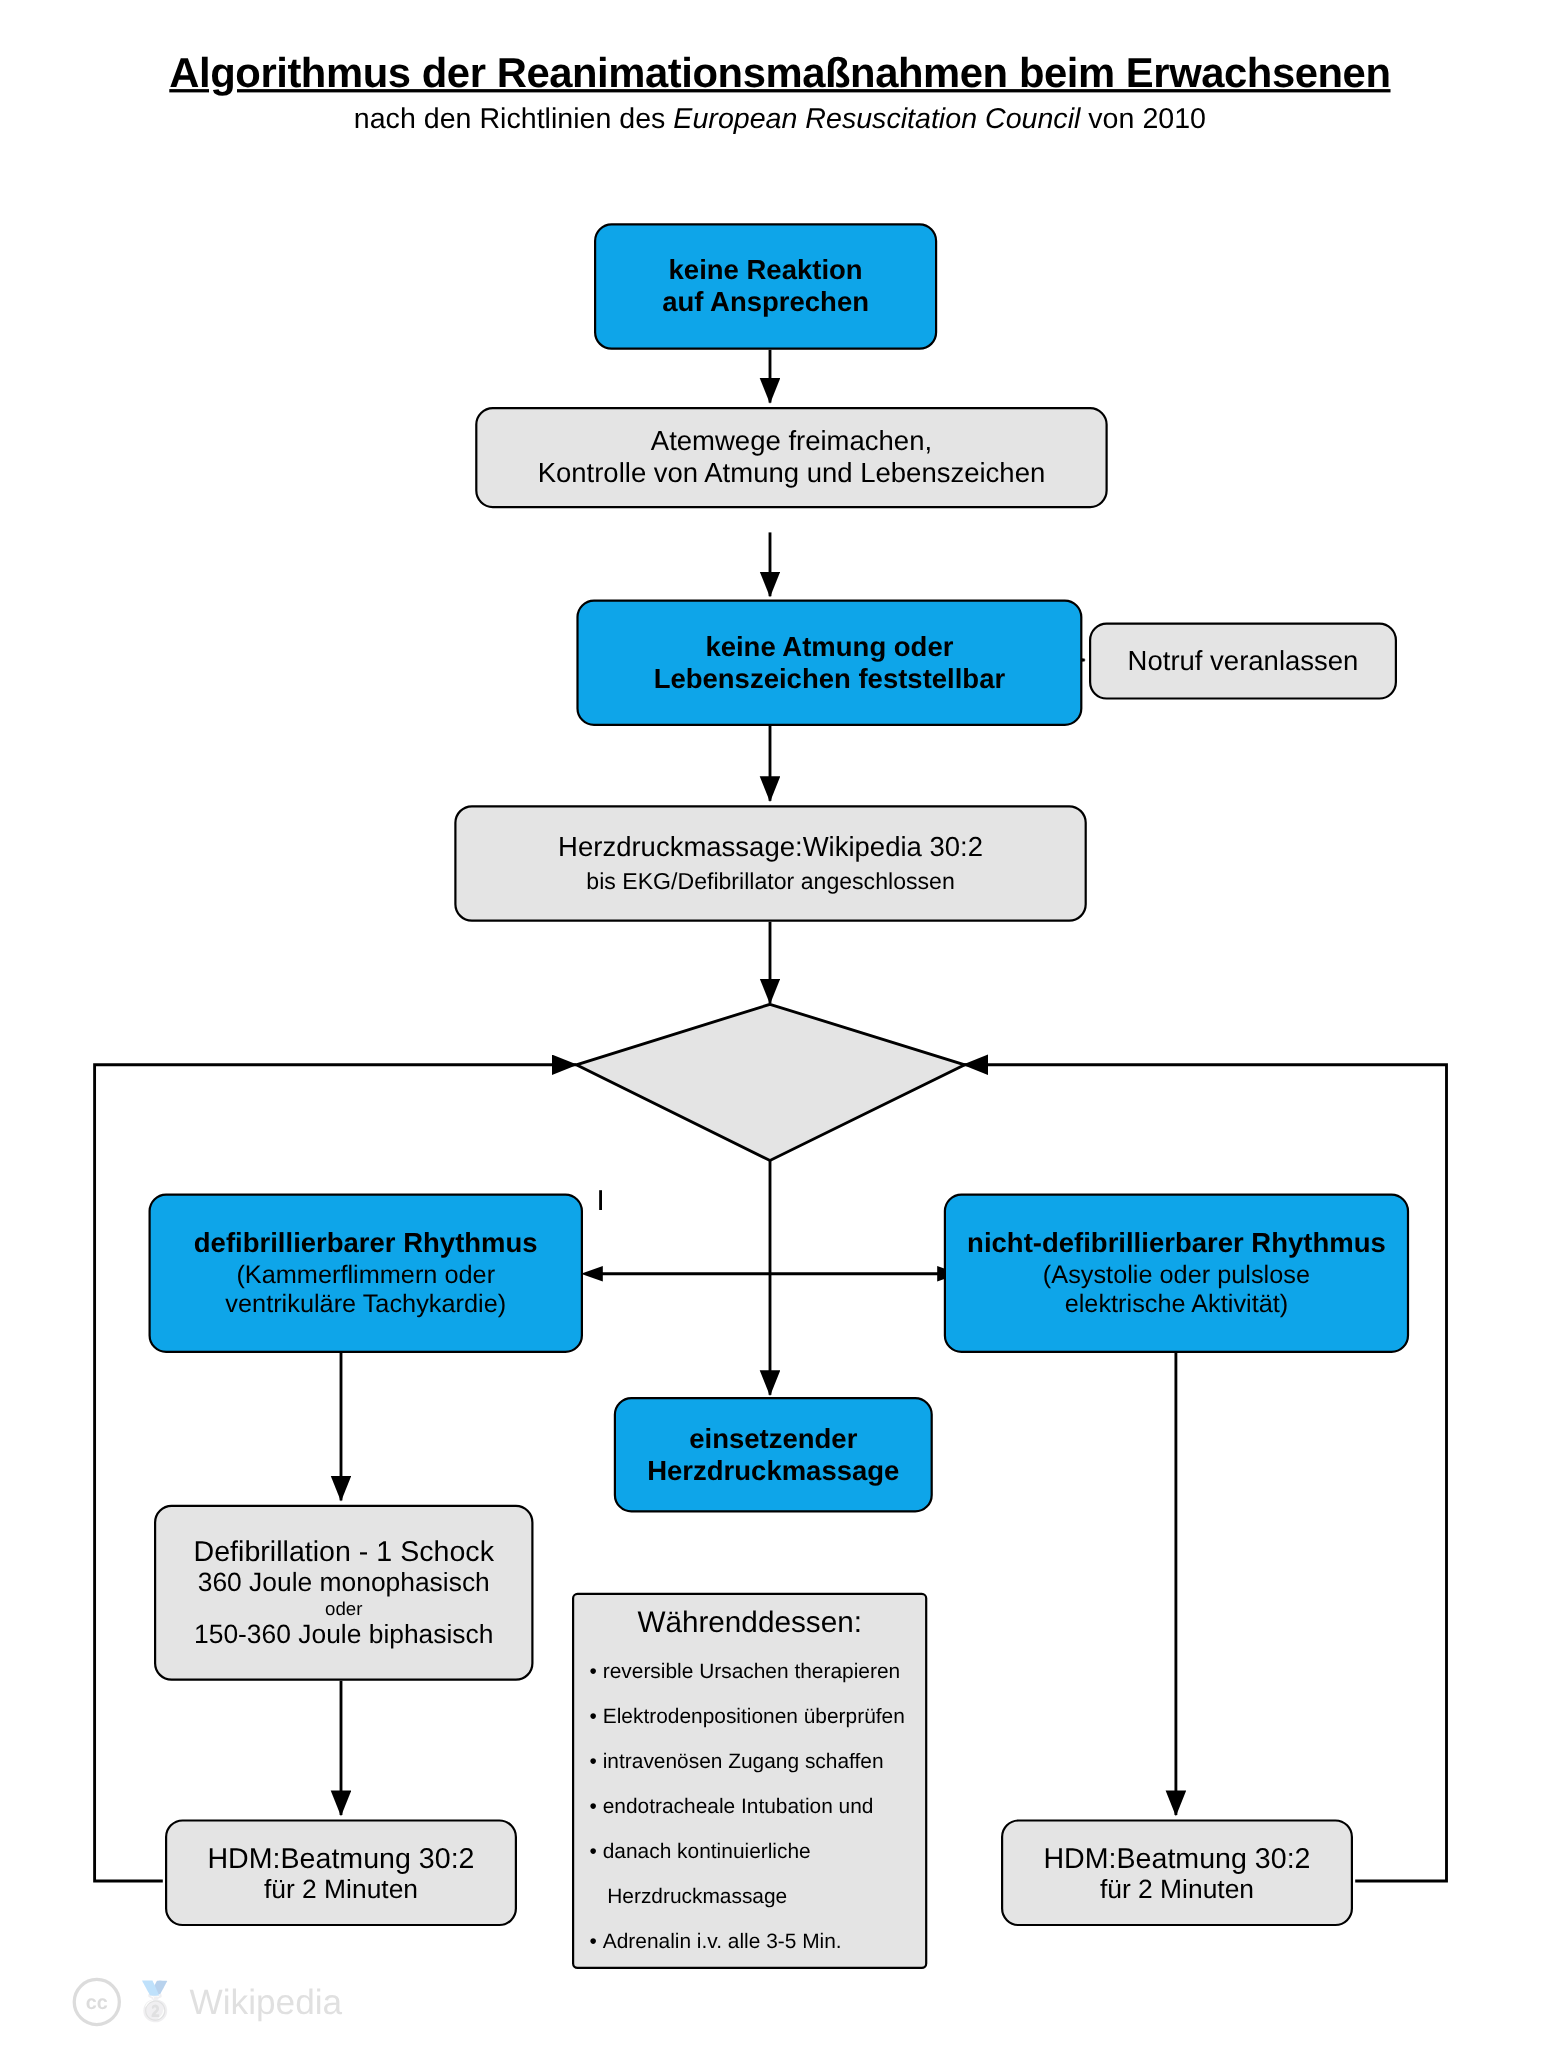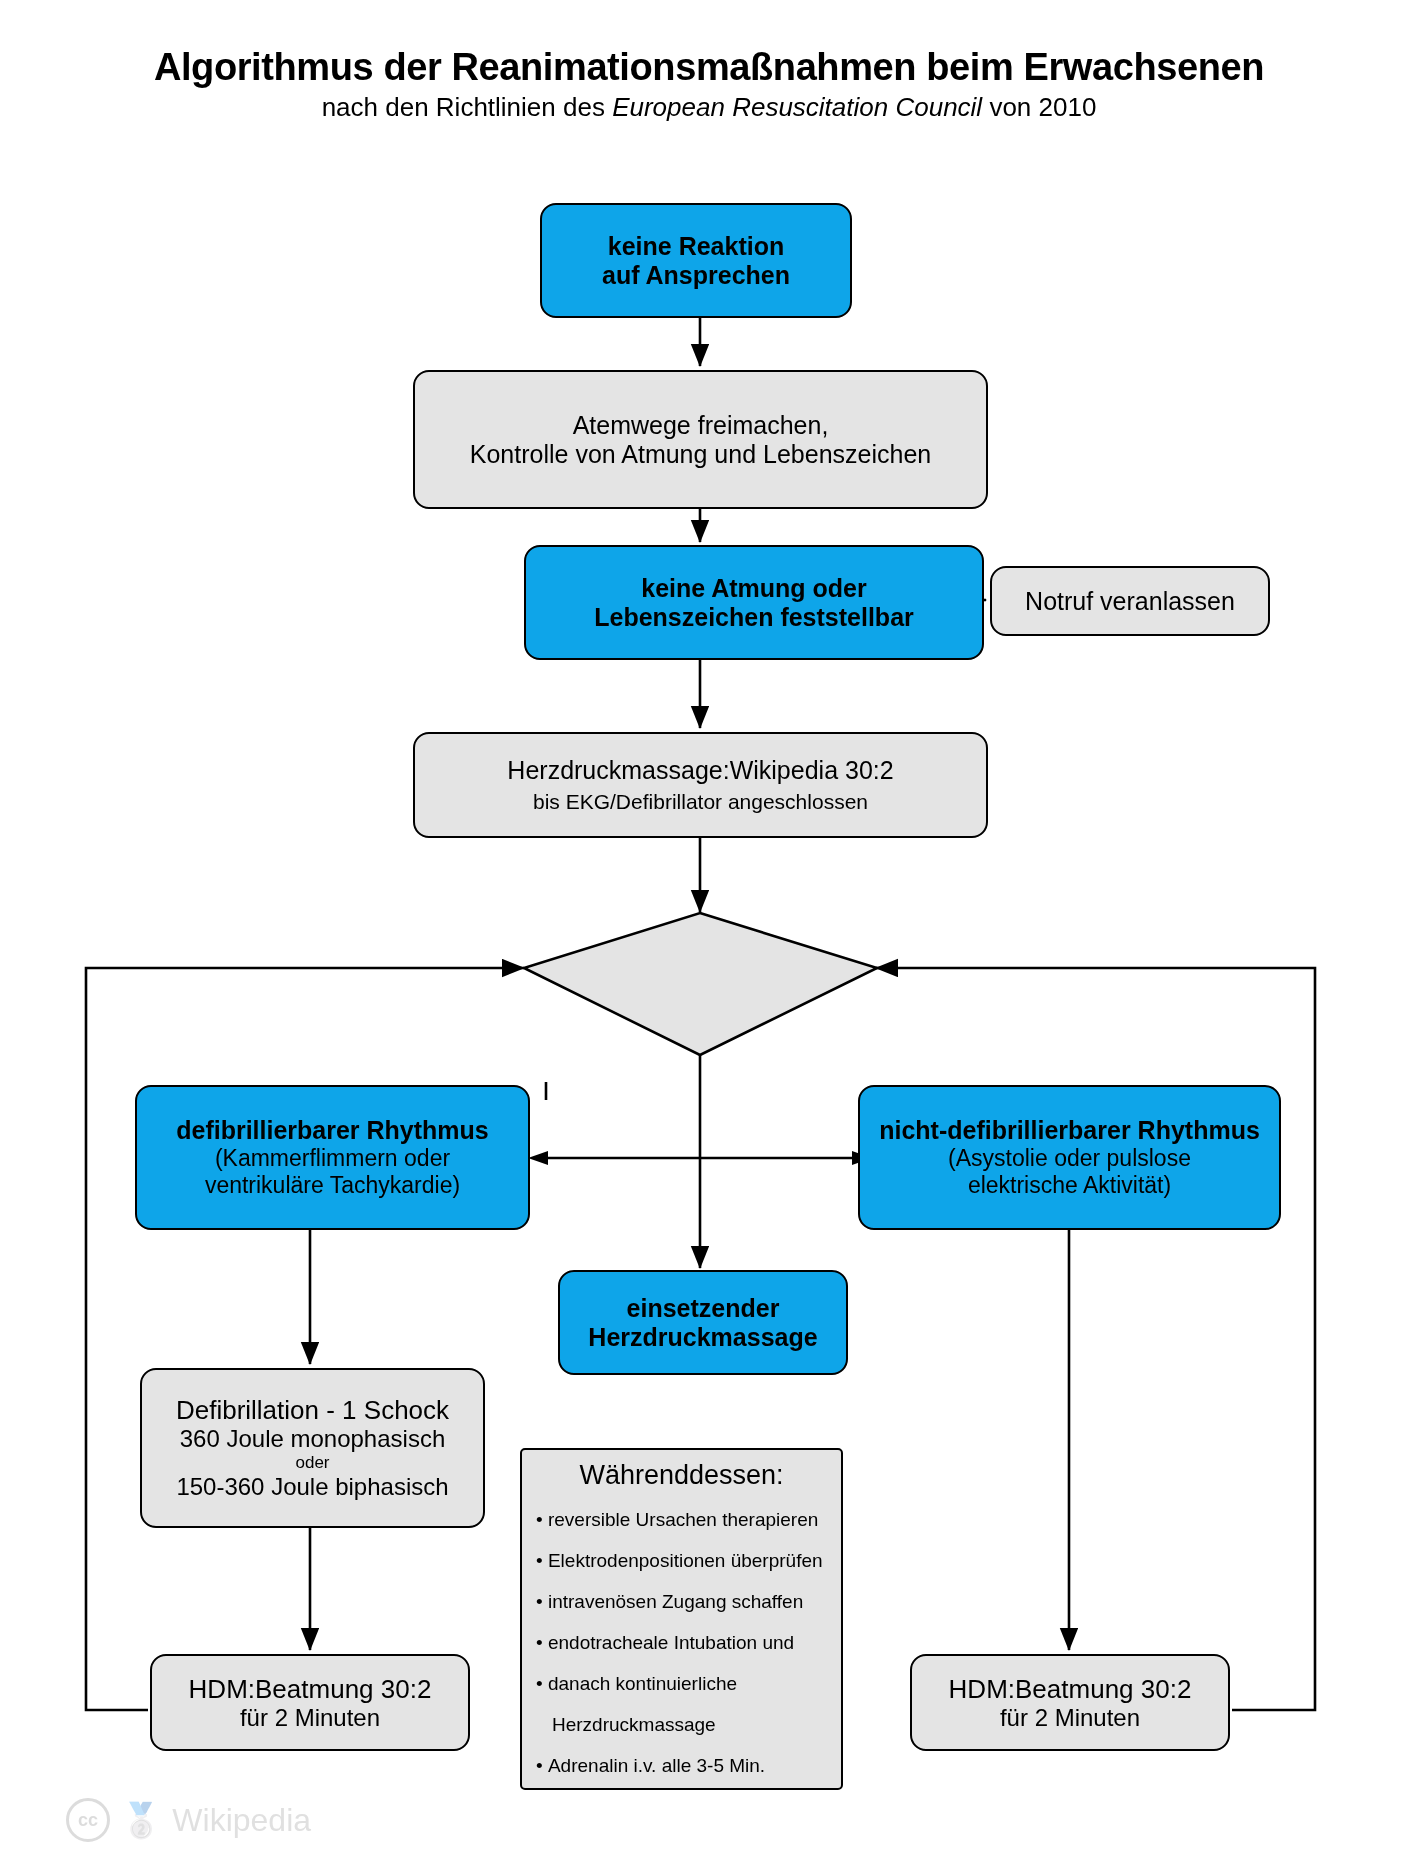--- a/index.html
+++ b/index.html
@@ -8,20 +8,21 @@
     font-family:"Liberation Sans","DejaVu Sans",sans-serif;
     color:#000000;
   }
   #canvas{position:absolute;left:0;top:0;width:1418px;height:1875px;}
 
   
   .title{
     position:absolute;left:0;top:46px;width:1418px;text-align:center;
     font-size:38px;font-weight:700;letter-spacing:-0.4px;
     white-space:nowrap;
+    text-decoration:underline;
   }
   .subtitle{
     position:absolute;left:0;top:92px;width:1418px;text-align:center;
     font-size:26px;font-weight:400;white-space:nowrap;
   }
   .subtitle .it{font-style:italic;}
 
   
   svg#edges{position:absolute;left:0;top:0;width:1418px;height:1875px;pointer-events:none;}
 
@@ -124,21 +125,21 @@
 
       <polygon points="700,913 877,968 700,1055 524,968" fill="#e4e4e4" stroke="#000" stroke-width="2.6"></polygon>
     </g>
   </svg>
 
   <div class="node yellow" style="left:540px;top:203px;width:312px;height:115px;">
     <div class="l1">keine Reaktion</div>
     <div class="l1">auf Ansprechen</div>
   </div>
 
-  <div class="node grey" style="left:413px;top:370px;width:575px;height:139px;text-align:center;">
+  <div class="node grey" style="left:432px;top:370px;width:575px;height:92px;text-align:center;">
     <div class="l1n">Atemwege freimachen,</div>
     <div class="l1n">Kontrolle von Atmung und Lebenszeichen</div>
   </div>
 
   <div class="node yellow" style="left:524px;top:545px;width:460px;height:115px;text-align:center;">
     <div class="l1">keine Atmung oder</div>
     <div class="l1">Lebenszeichen feststellbar</div>
   </div>
 
   <div class="node grey" style="left:990px;top:566px;width:280px;height:70px;">

